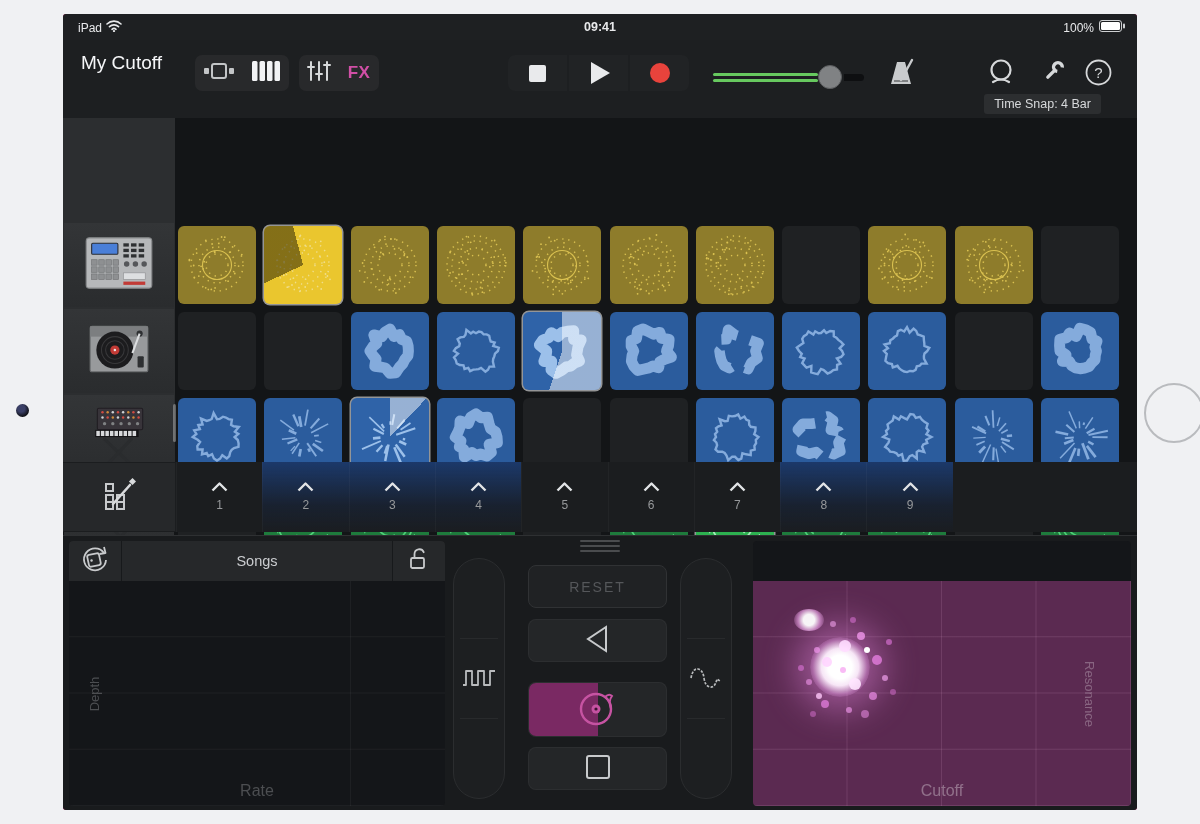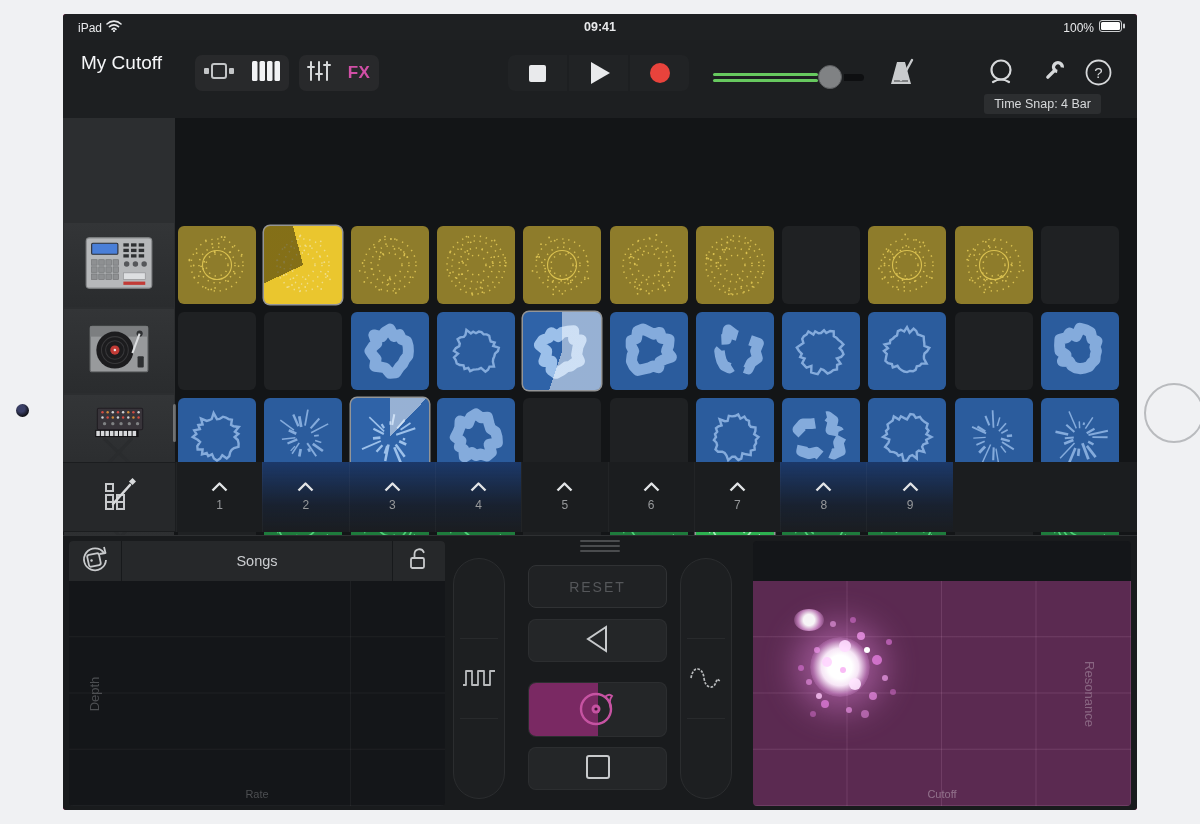--- a/index.html
+++ b/index.html
@@ -78,21 +78,21 @@
   .pad-hbtn{width:52px;display:flex;align-items:center;justify-content:center;}
   .pad-title{flex:1;display:flex;align-items:center;justify-content:center;color:#cbcdd0;
     font-size:14.5px;border-left:1px solid #17191b;border-right:1px solid #17191b;}
   .pad-body{position:absolute;left:0;top:40px;width:100%;height:225px;
     background-image:linear-gradient(rgba(255,255,255,.045) 1px,transparent 1px),
       linear-gradient(90deg,rgba(255,255,255,.045) 1px,transparent 1px);
     background-size:25% 25%;background-position:-1px -1px;}
   .pad-right .pad-body{background-color:#5b2a51;
     background-image:linear-gradient(rgba(255,200,240,.12) 1px,transparent 1px),
       linear-gradient(90deg,rgba(255,200,240,.12) 1px,transparent 1px);}
-  .axis-x{position:absolute;left:0;right:0;bottom:6px;text-align:center;font-size:11px;color:#4c4e51;}
+  .axis-x{position:absolute;left:0;right:0;bottom:6px;text-align:center;font-size:16px;color:#4c4e51;}
   .axis-y{position:absolute;top:50%;font-size:13px;color:#4c4e51;white-space:nowrap;}
   .pad-left .axis-y{left:8px;transform:translateY(-50%) rotate(-90deg);transform-origin:center;}
   .pad-right .axis-x{color:rgba(255,255,255,.33);}
   .pad-right .axis-y{right:8px;color:rgba(255,255,255,.28);transform:translateY(-50%) rotate(90deg);}
   .particles{position:absolute;width:2px;height:2px;}
   .p-core{position:absolute;left:-30px;top:-30px;width:60px;height:60px;border-radius:50%;
     background:radial-gradient(circle,#fff 0 28%,rgba(255,240,255,.95) 44%,rgba(240,160,238,.55) 64%,rgba(205,95,195,.25) 80%,transparent 95%);
     box-shadow:0 0 34px 14px rgba(232,138,226,.45);}
   .p-blob{position:absolute;left:-46px;top:-58px;width:30px;height:22px;border-radius:50%;
     background:radial-gradient(circle,rgba(255,255,255,.95) 0 30%,rgba(244,170,240,.6) 60%,transparent 90%);}

